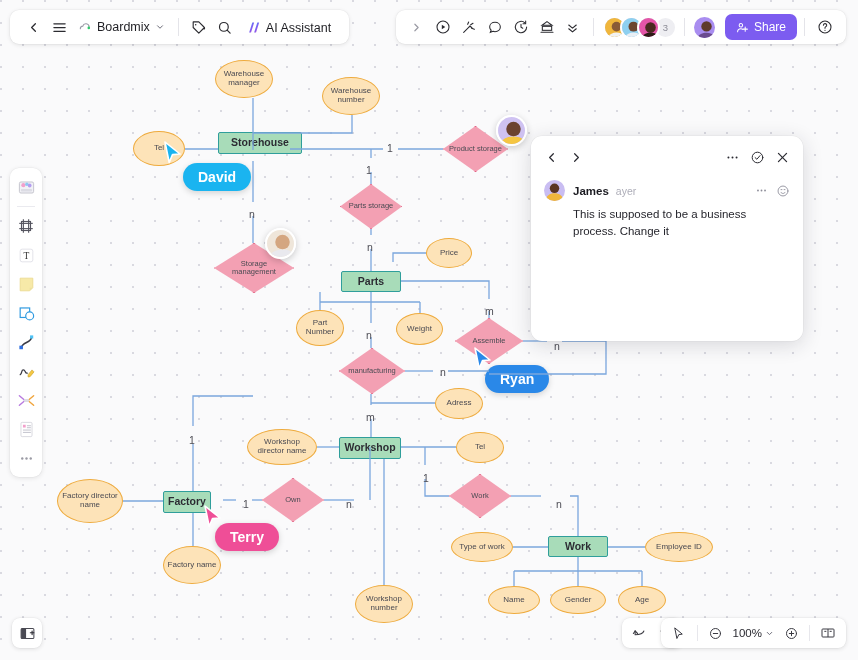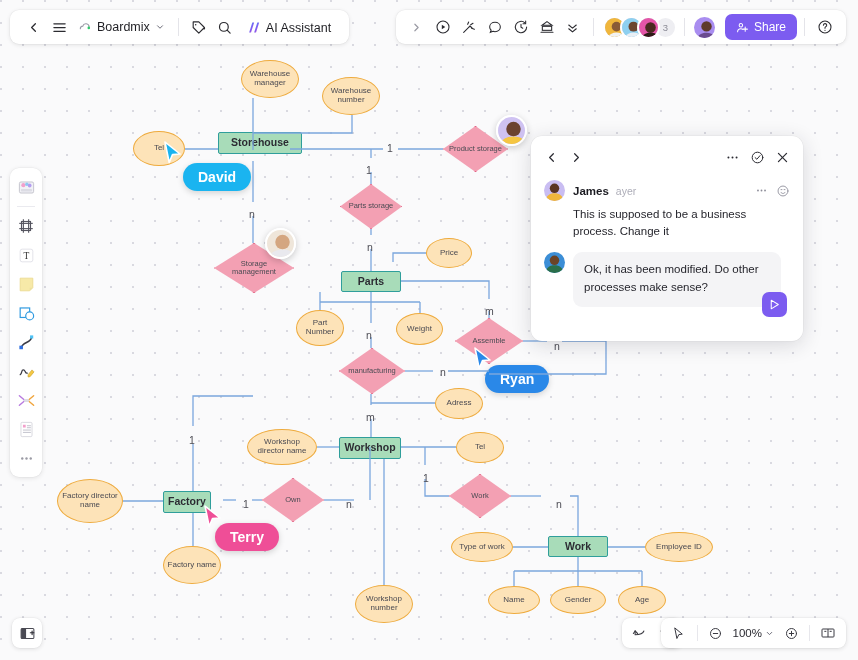--- a/index.html
+++ b/index.html
@@ -276,21 +276,21 @@
       </div>
       <div class="node ent" style="left: 339px; top: 437px; width: 62px; height: 22px;">
         <span style="padding: 0px 3px;">Workshop</span>
       </div>
       <div class="node ent" style="left: 163px; top: 491px; width: 48px; height: 22px;">
         <span style="padding: 0px 3px;">Factory</span>
       </div>
       <div class="node ent" style="left: 548px; top: 536px; width: 60px; height: 21px;">
         <span style="padding: 0px 3px;">Work</span>
       </div>
-      <div class="node attr" style="left: 241px; top: 60px; width: 58px; height: 38px;">
+      <div class="node attr" style="left: 215px; top: 60px; width: 58px; height: 38px;">
         <span style="padding: 0px 3px;">Warehouse manager</span>
       </div>
       <div class="node attr" style="left: 322px; top: 77px; width: 58px; height: 38px;">
         <span style="padding: 0px 15px;">Warehouse number</span>
       </div>
       <div class="node attr" style="left: 133px; top: 131px; width: 52px; height: 35px;">
         <span style="padding: 0px 3px;">Tel</span>
       </div>
       <div class="node attr" style="left: 426px; top: 238px; width: 46px; height: 30px;">
         <span style="padding: 0px 3px;">Price</span>
@@ -749,32 +749,15 @@
                 <path d="M8.4 14.2c.9 1.3 2.1 2 3.6 2s2.7-.7 3.6-2"></path>
                 <line x1="8.6" y1="9.6" x2="10.2" y2="9.6"></line>
                 <line x1="13.8" y1="9.6" x2="15.4" y2="9.6"></line>
               </svg>
           </span>
         </span>
       </div>
     </div>
     <div class="cp-text">This is supposed to be a business process. Change it</div>
 
-    <div class="cp-reply">
-      <div class="cp-av">
-        <svg width="21" height="21" viewBox="0 0 24 24">
-            <rect width="24" height="24" fill="#3c8ed6"></rect>
-            <path d="M2 24c0-6 4.6-9 10-9s10 3 10 9z" fill="#2a6e4a"></path>
-            <circle cx="12" cy="9.5" r="5.4" fill="#6b4327"></circle>
-          </svg>
-      </div>
-      <div class="cp-bubble">
-        <span>Ok, it has been modified. Do other processes make sense?</span>
-        <span class="cp-send">
-          <svg class="icon" width="13" height="13" viewBox="0 0 24 24" fill="none" stroke="#fff" stroke-width="1.9" stroke-linejoin="round">
-              <path d="M6 4 L19 12 L6 20 Z"></path>
-            </svg>
-        </span>
-      </div>
-    </div>
   </div>
 
 </div>
 
 </body></html>

